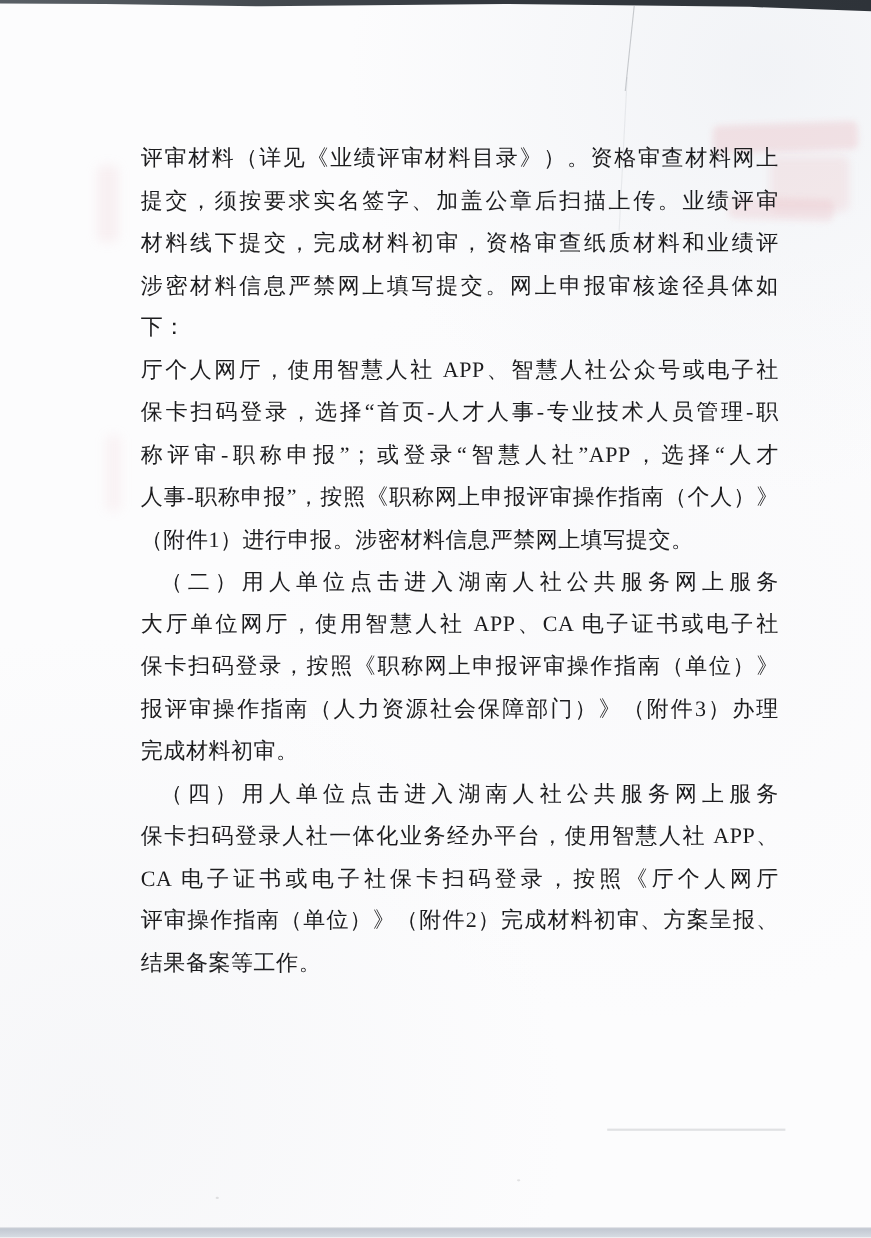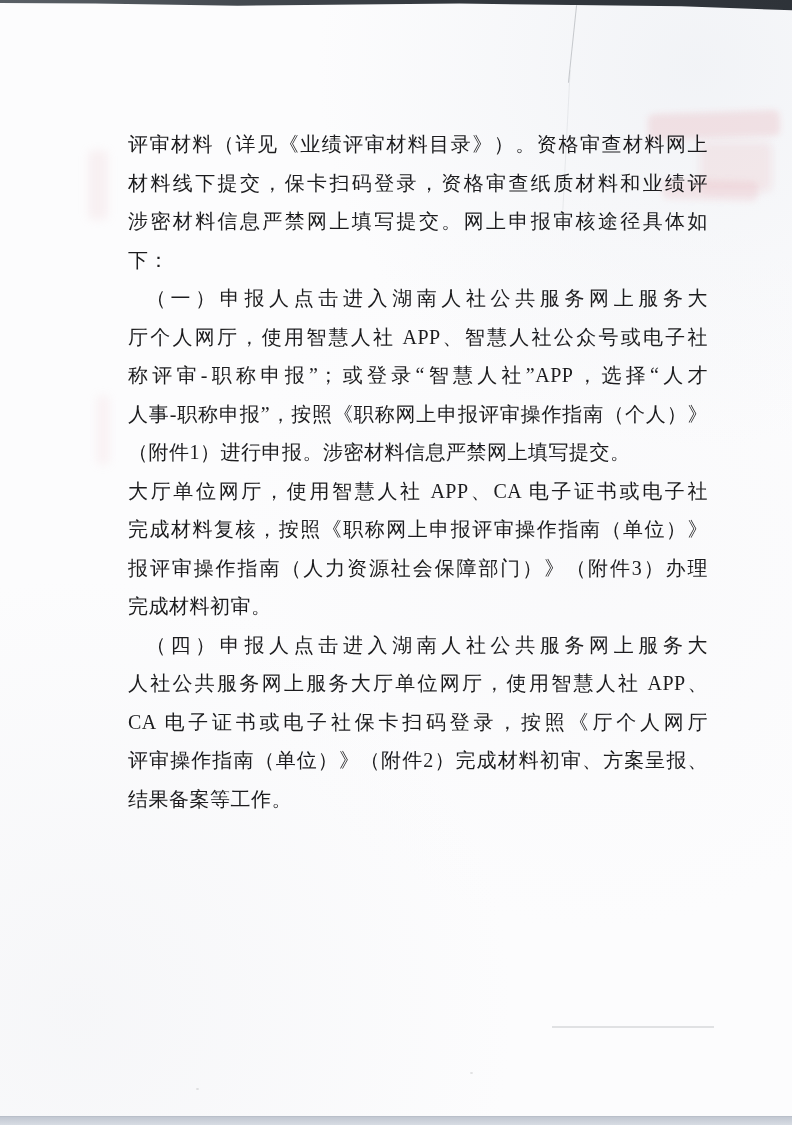--- a/index.html
+++ b/index.html
@@ -95,34 +95,36 @@
   <div class="crease crease2"></div>
 
   <div class="bleed b1"></div>
   <div class="bleed b2"></div>
   <div class="bleed b3"></div>
   <div class="bleed b4"></div>
   <div class="bleed b5"></div>
 
   <div class="doc">
       <div class="line">评审材料（详见《业绩评审材料目录》）。资格审查材料网上</div>
-      <div class="line">材料线下提交，保卡扫码登录，资格审查纸质材料和业绩评</div>
+      <div class="line">提交，须按要求实名签字、加盖公章后扫描上传。业绩评审</div>
+      <div class="line">材料线下提交，完成材料初审，资格审查纸质材料和业绩评</div>
       <div class="line">涉密材料信息严禁网上填写提交。网上申报审核途径具体如</div>
       <div class="line no-just">下：</div>
-      <div class="line indent">（一）申报人点击进入湖南人社公共服务网上服务大</div>
       <div class="line">厅个人网厅，使用智慧人社 APP、智慧人社公众号或电子社</div>
+      <div class="line">保卡扫码登录，选择“首页-人才人事-专业技术人员管理-职</div>
       <div class="line">称评审-职称申报”；或登录“智慧人社”APP，选择“人才</div>
       <div class="line">人事-职称申报”，按照《职称网上申报评审操作指南（个人）》</div>
       <div class="line no-just">（附件1）进行申报。涉密材料信息严禁网上填写提交。</div>
+      <div class="line indent">（二）用人单位点击进入湖南人社公共服务网上服务</div>
       <div class="line">大厅单位网厅，使用智慧人社 APP、CA 电子证书或电子社</div>
-      <div class="line">完成材料复核，按照《职称网上申报评审操作指南（单位）》</div>
+      <div class="line">保卡扫码登录，按照《职称网上申报评审操作指南（单位）》</div>
       <div class="line">报评审操作指南（人力资源社会保障部门）》（附件3）办理</div>
       <div class="line no-just">完成材料初审。</div>
-      <div class="line indent">（四）申报人点击进入湖南人社公共服务网上服务大</div>
-      <div class="line">人社公共服务网上服务大厅单位网厅，使用智慧人社 APP、</div>
+      <div class="line indent">（四）用人单位点击进入湖南人社公共服务网上服务</div>
+      <div class="line">保卡扫码登录人社一体化业务经办平台，使用智慧人社 APP、</div>
       <div class="line">CA 电子证书或电子社保卡扫码登录，按照《厅个人网厅</div>
       <div class="line">评审操作指南（单位）》（附件2）完成材料初审、方案呈报、</div>
       <div class="line no-just">结果备案等工作。</div>
     </div>
 
   <div class="artifact-line"></div>
   <div class="speck s1"></div>
   <div class="speck s2"></div>
 
   <div class="bottom-edge"></div>

